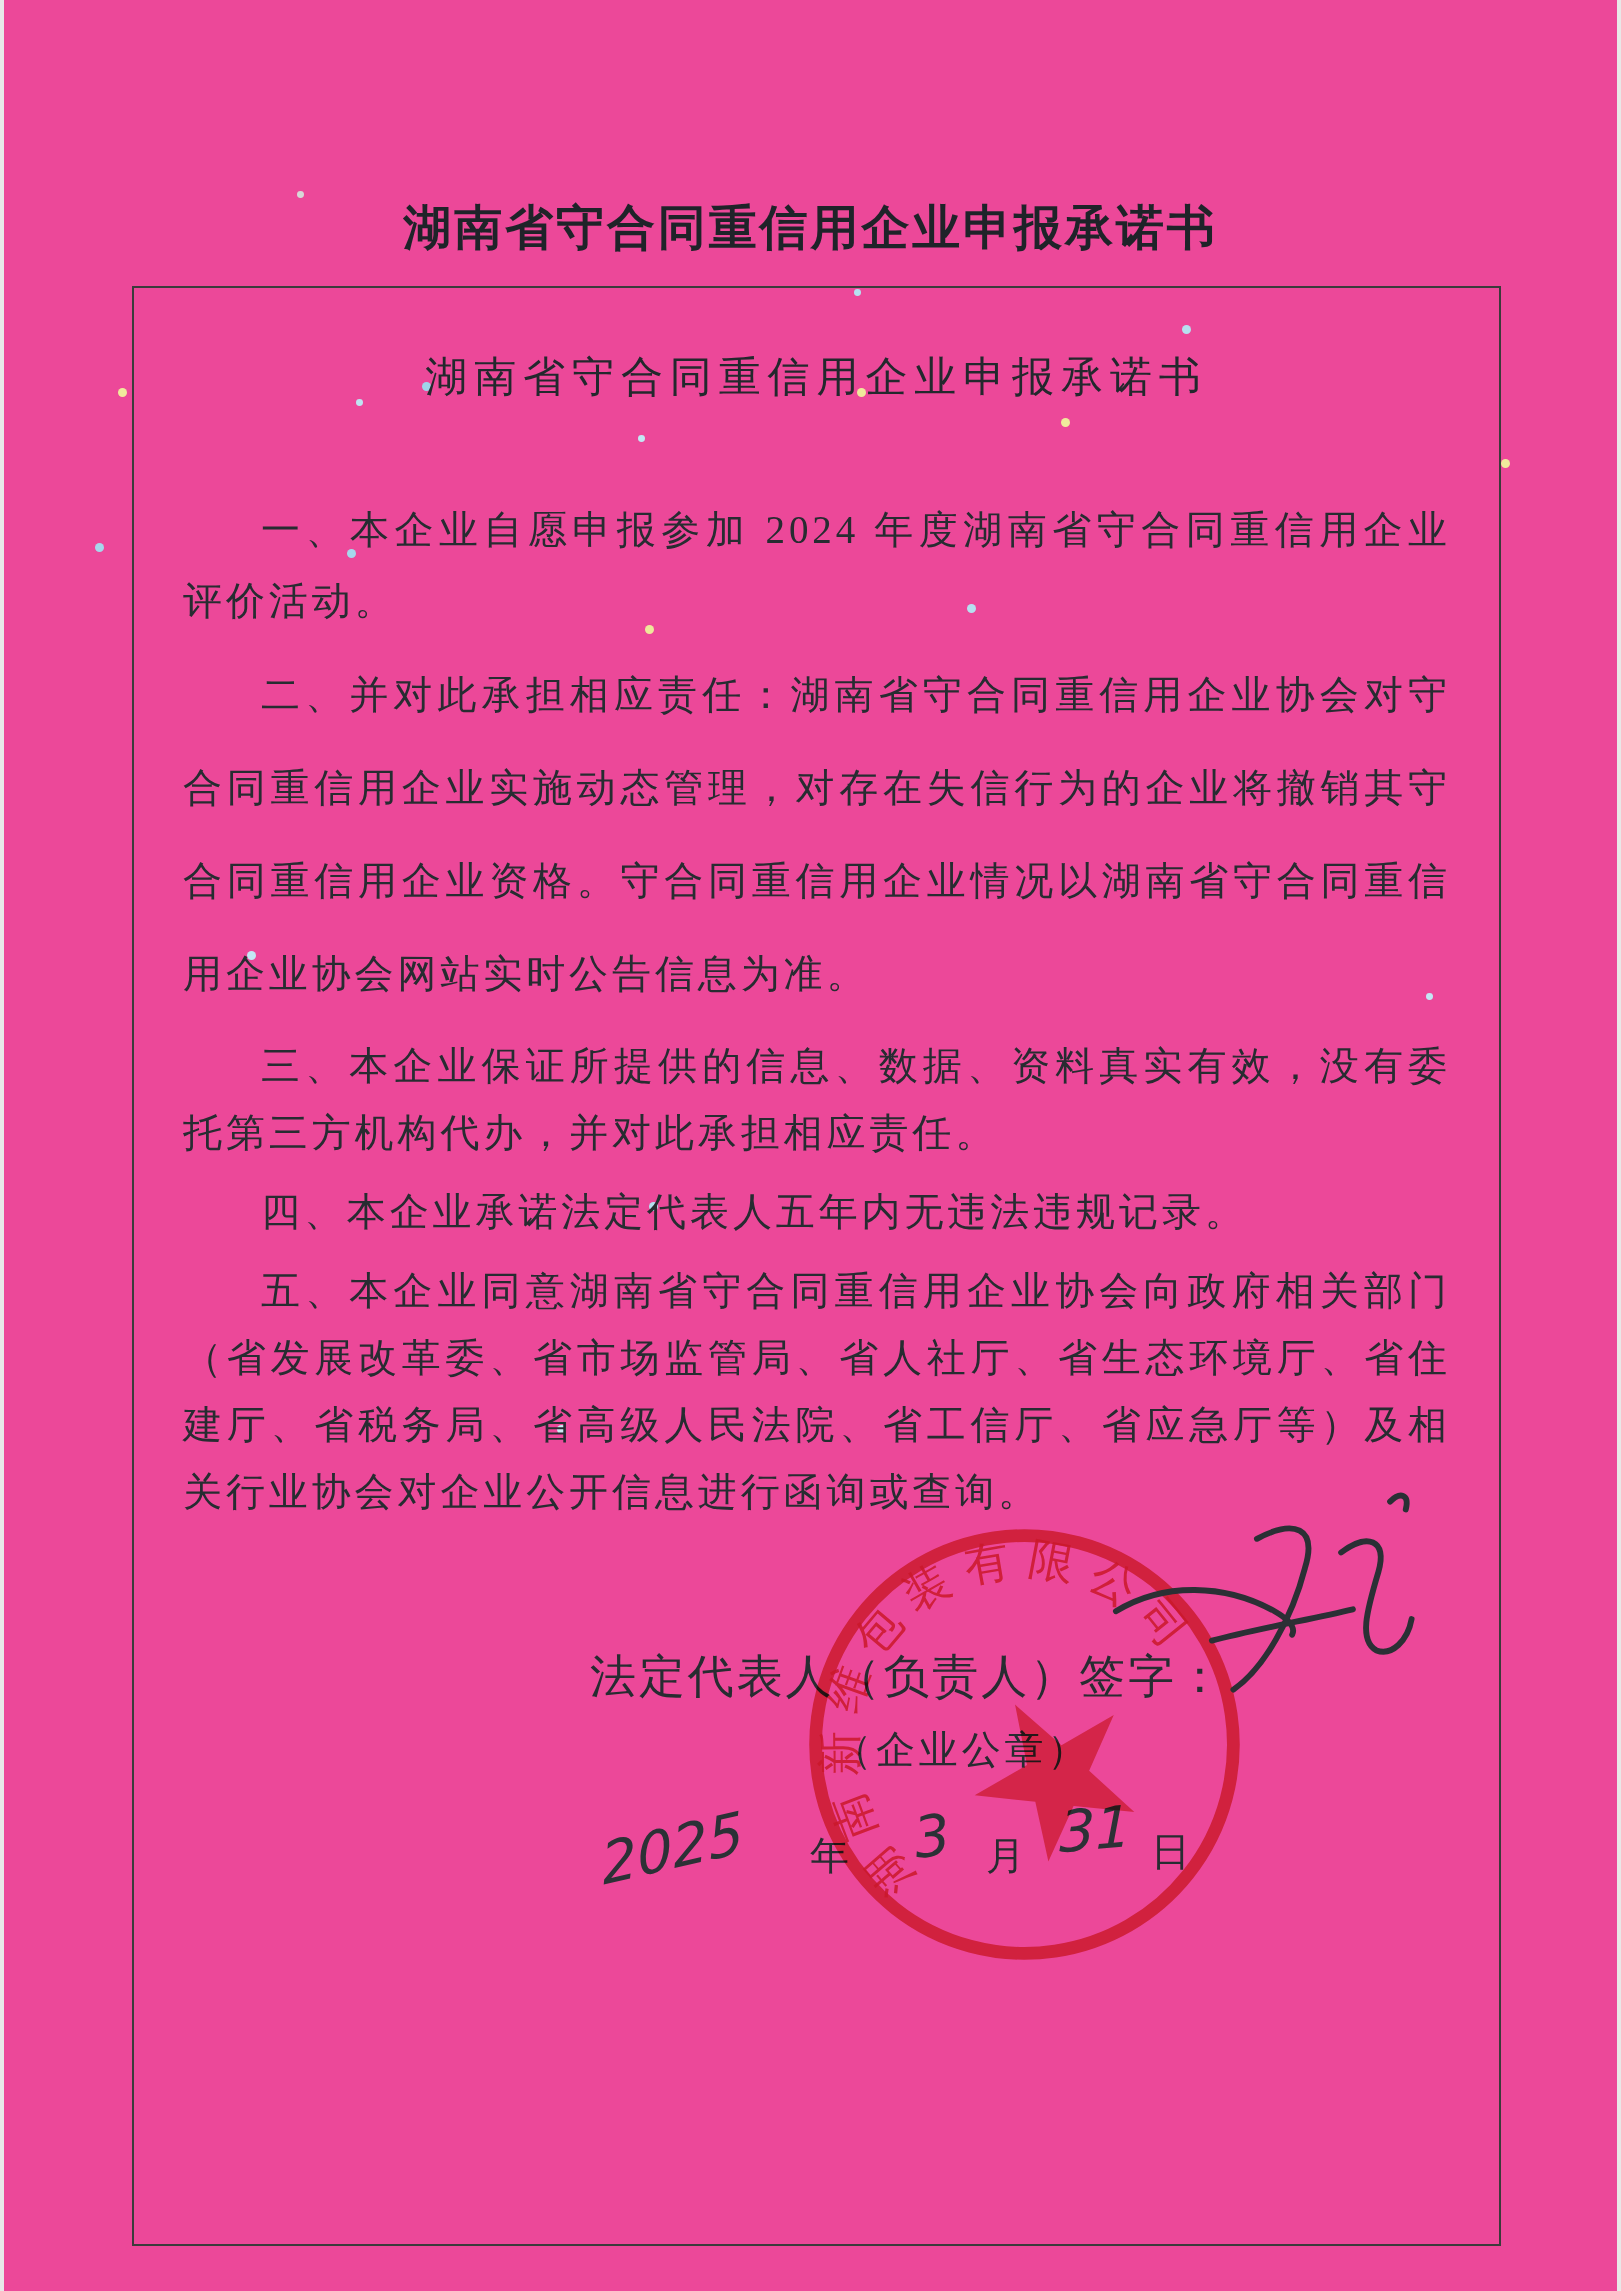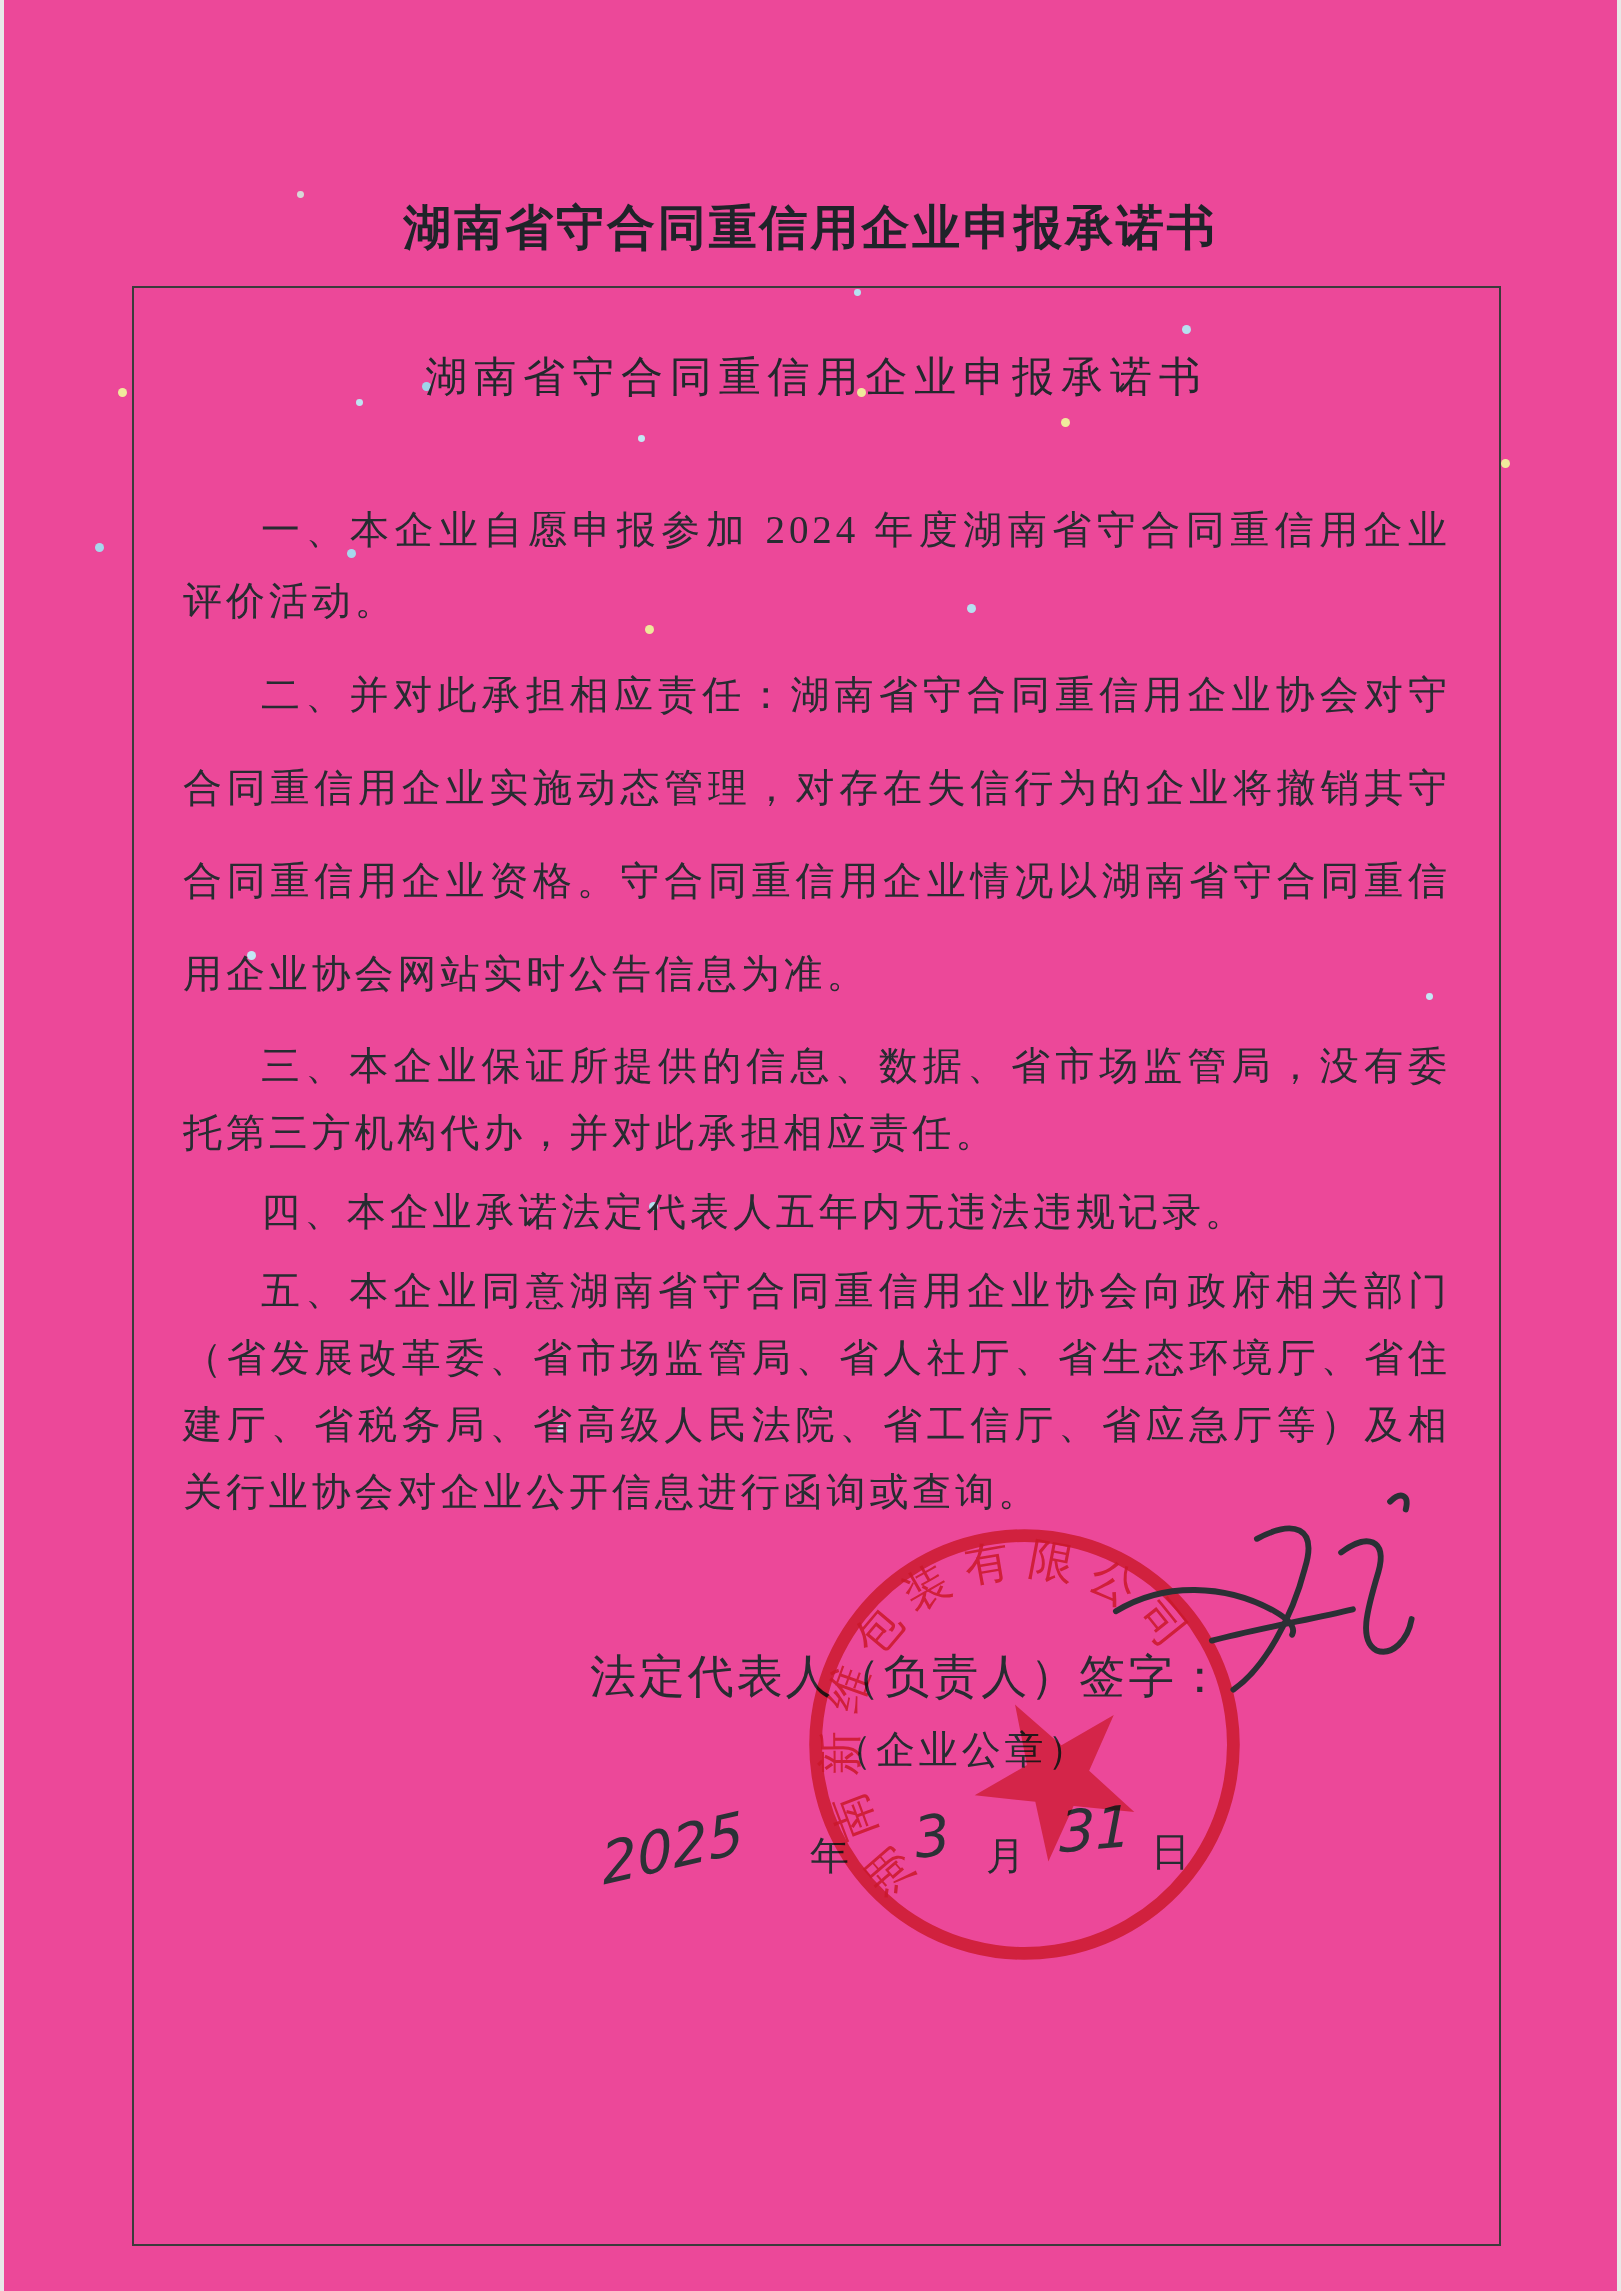--- a/index.html
+++ b/index.html
@@ -110,21 +110,21 @@
 
   <div class="top-title">湖南省守合同重信用企业申报承诺书</div>
 
   <div class="letter-box">
 
     <div class="letter-title">湖南省守合同重信用企业申报承诺书</div>
 
     <div class="paragraphs">
       <p class="p1">一、本企业自愿申报参加 2024 年度湖南省守合同重信用企业评价活动。</p>
       <p class="p2">二、并对此承担相应责任：湖南省守合同重信用企业协会对守合同重信用企业实施动态管理，对存在失信行为的企业将撤销其守合同重信用企业资格。守合同重信用企业情况以湖南省守合同重信用企业协会网站实时公告信息为准。</p>
-      <p class="p3">三、本企业保证所提供的信息、数据、省市场监管局，没有委托第三方机构代办，并对此承担相应责任。</p>
+      <p class="p3">三、本企业保证所提供的信息、数据、资料真实有效，没有委托第三方机构代办，并对此承担相应责任。</p>
       <p class="p4">四、本企业承诺法定代表人五年内无违法违规记录。</p>
       <p class="p5">五、本企业同意湖南省守合同重信用企业协会向政府相关部门（省发展改革委、省市场监管局、省人社厅、省生态环境厅、省住建厅、省税务局、省高级人民法院、省工信厅、省应急厅等）及相关行业协会对企业公开信息进行函询或查询。</p>
     </div>
   </div>
 
   <div class="sig-label">法定代表人（负责人）签字：</div>
 
   <div class="seal-note">（企业公章）</div>
 
   <span class="date-part hand hand-year">2025</span>

